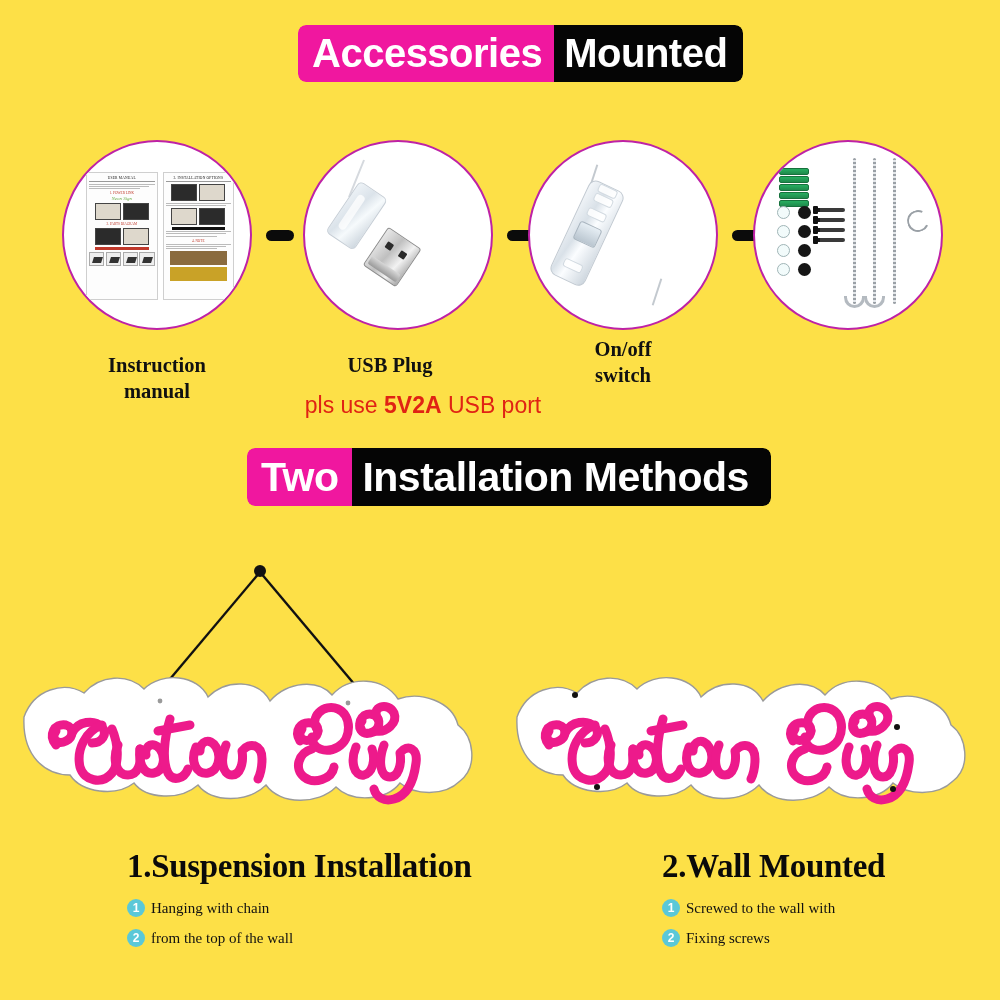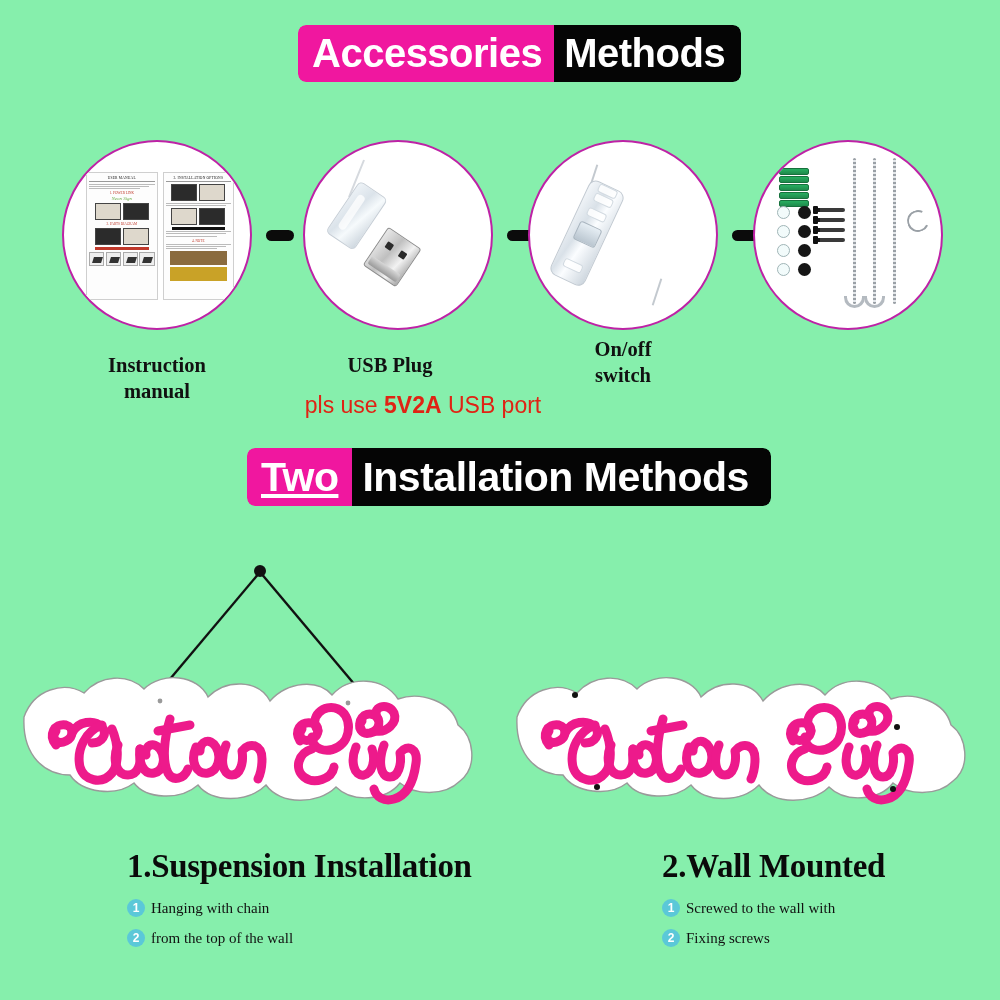--- a/index.html
+++ b/index.html
@@ -2,21 +2,21 @@
 <html><head>
 <meta charset="utf-8">
 <style>
   * { box-sizing: border-box; margin: 0; padding: 0; }
   html, body {
     width: 1000px; height: 1000px;
     background: #ffffff;
     font-family: "Liberation Serif", "DejaVu Serif", serif;
     overflow: hidden;
   }
-  .page { position: relative; width: 1000px; height: 1000px; background:#86efac; }
+  .page { position: relative; width: 1000px; height: 1000px; background:#fde047; }
 
   
   .banner {
     position: absolute;
     display: flex;
     align-items: stretch;
     border-radius: 8px;
     overflow: hidden;
     font-family: "Liberation Sans", "DejaVu Sans", sans-serif;
     font-weight: bold;
@@ -29,21 +29,21 @@
     color: #ffffff;
     letter-spacing: -0.5px;
     white-space: nowrap;
   }
   .seg-pink { background: #F0179F; }
   .seg-black { background: #050505; }
   .banner-1 .seg { font-size: 40px; }
   .banner-1 .seg-pink  { padding: 0 12px 0 14px; border-radius: 8px 0 0 8px; }
   .banner-1 .seg-black { padding: 0 16px 0 10px; border-radius: 0 8px 8px 0; }
   .banner-2 .seg { font-size: 41px; }
-  .banner-2 .seg-pink  { padding: 15px 14px; border-radius: 8px 0 0 8px; text-decoration: underline; }
+  .banner-2 .seg-pink  { padding: 15px 14px; border-radius: 8px 0 0 8px; }
   .banner-2 .seg-black { padding: 0 22px 0 10px; border-radius: 0 8px 8px 0; }
 
   
   .acc-row { position: absolute; left: 0; top: 140px; width: 1000px; height: 210px; }
   .acc-item { position: absolute; top: 0; width: 200px; height: 195px; }
   .acc-circle {
     position: absolute; left: 0; top: 0;
     width: 190px; height: 190px;
     border: 2.5px solid #BE22A6;
     border-radius: 50%;
@@ -184,21 +184,21 @@
   }
   .bullet .txt { font-size: 15px; color: #111; font-family:"Liberation Serif","DejaVu Serif",serif; }
 </style>
 </head>
 <body>
 
 <div class="page">
 
   <div class="banner banner-1">
     <div class="seg seg-pink">Accessories</div>
-    <div class="seg seg-black">Methods</div>
+    <div class="seg seg-black">Mounted</div>
   </div>
 
   <div class="acc-row">
 
     <div class="acc-item" style="left:62px">
       <div class="acc-circle">
         <div class="manual">
           <div class="manual-page">
             <div class="m-title">USER MANUAL</div>
             <div class="m-lines">

